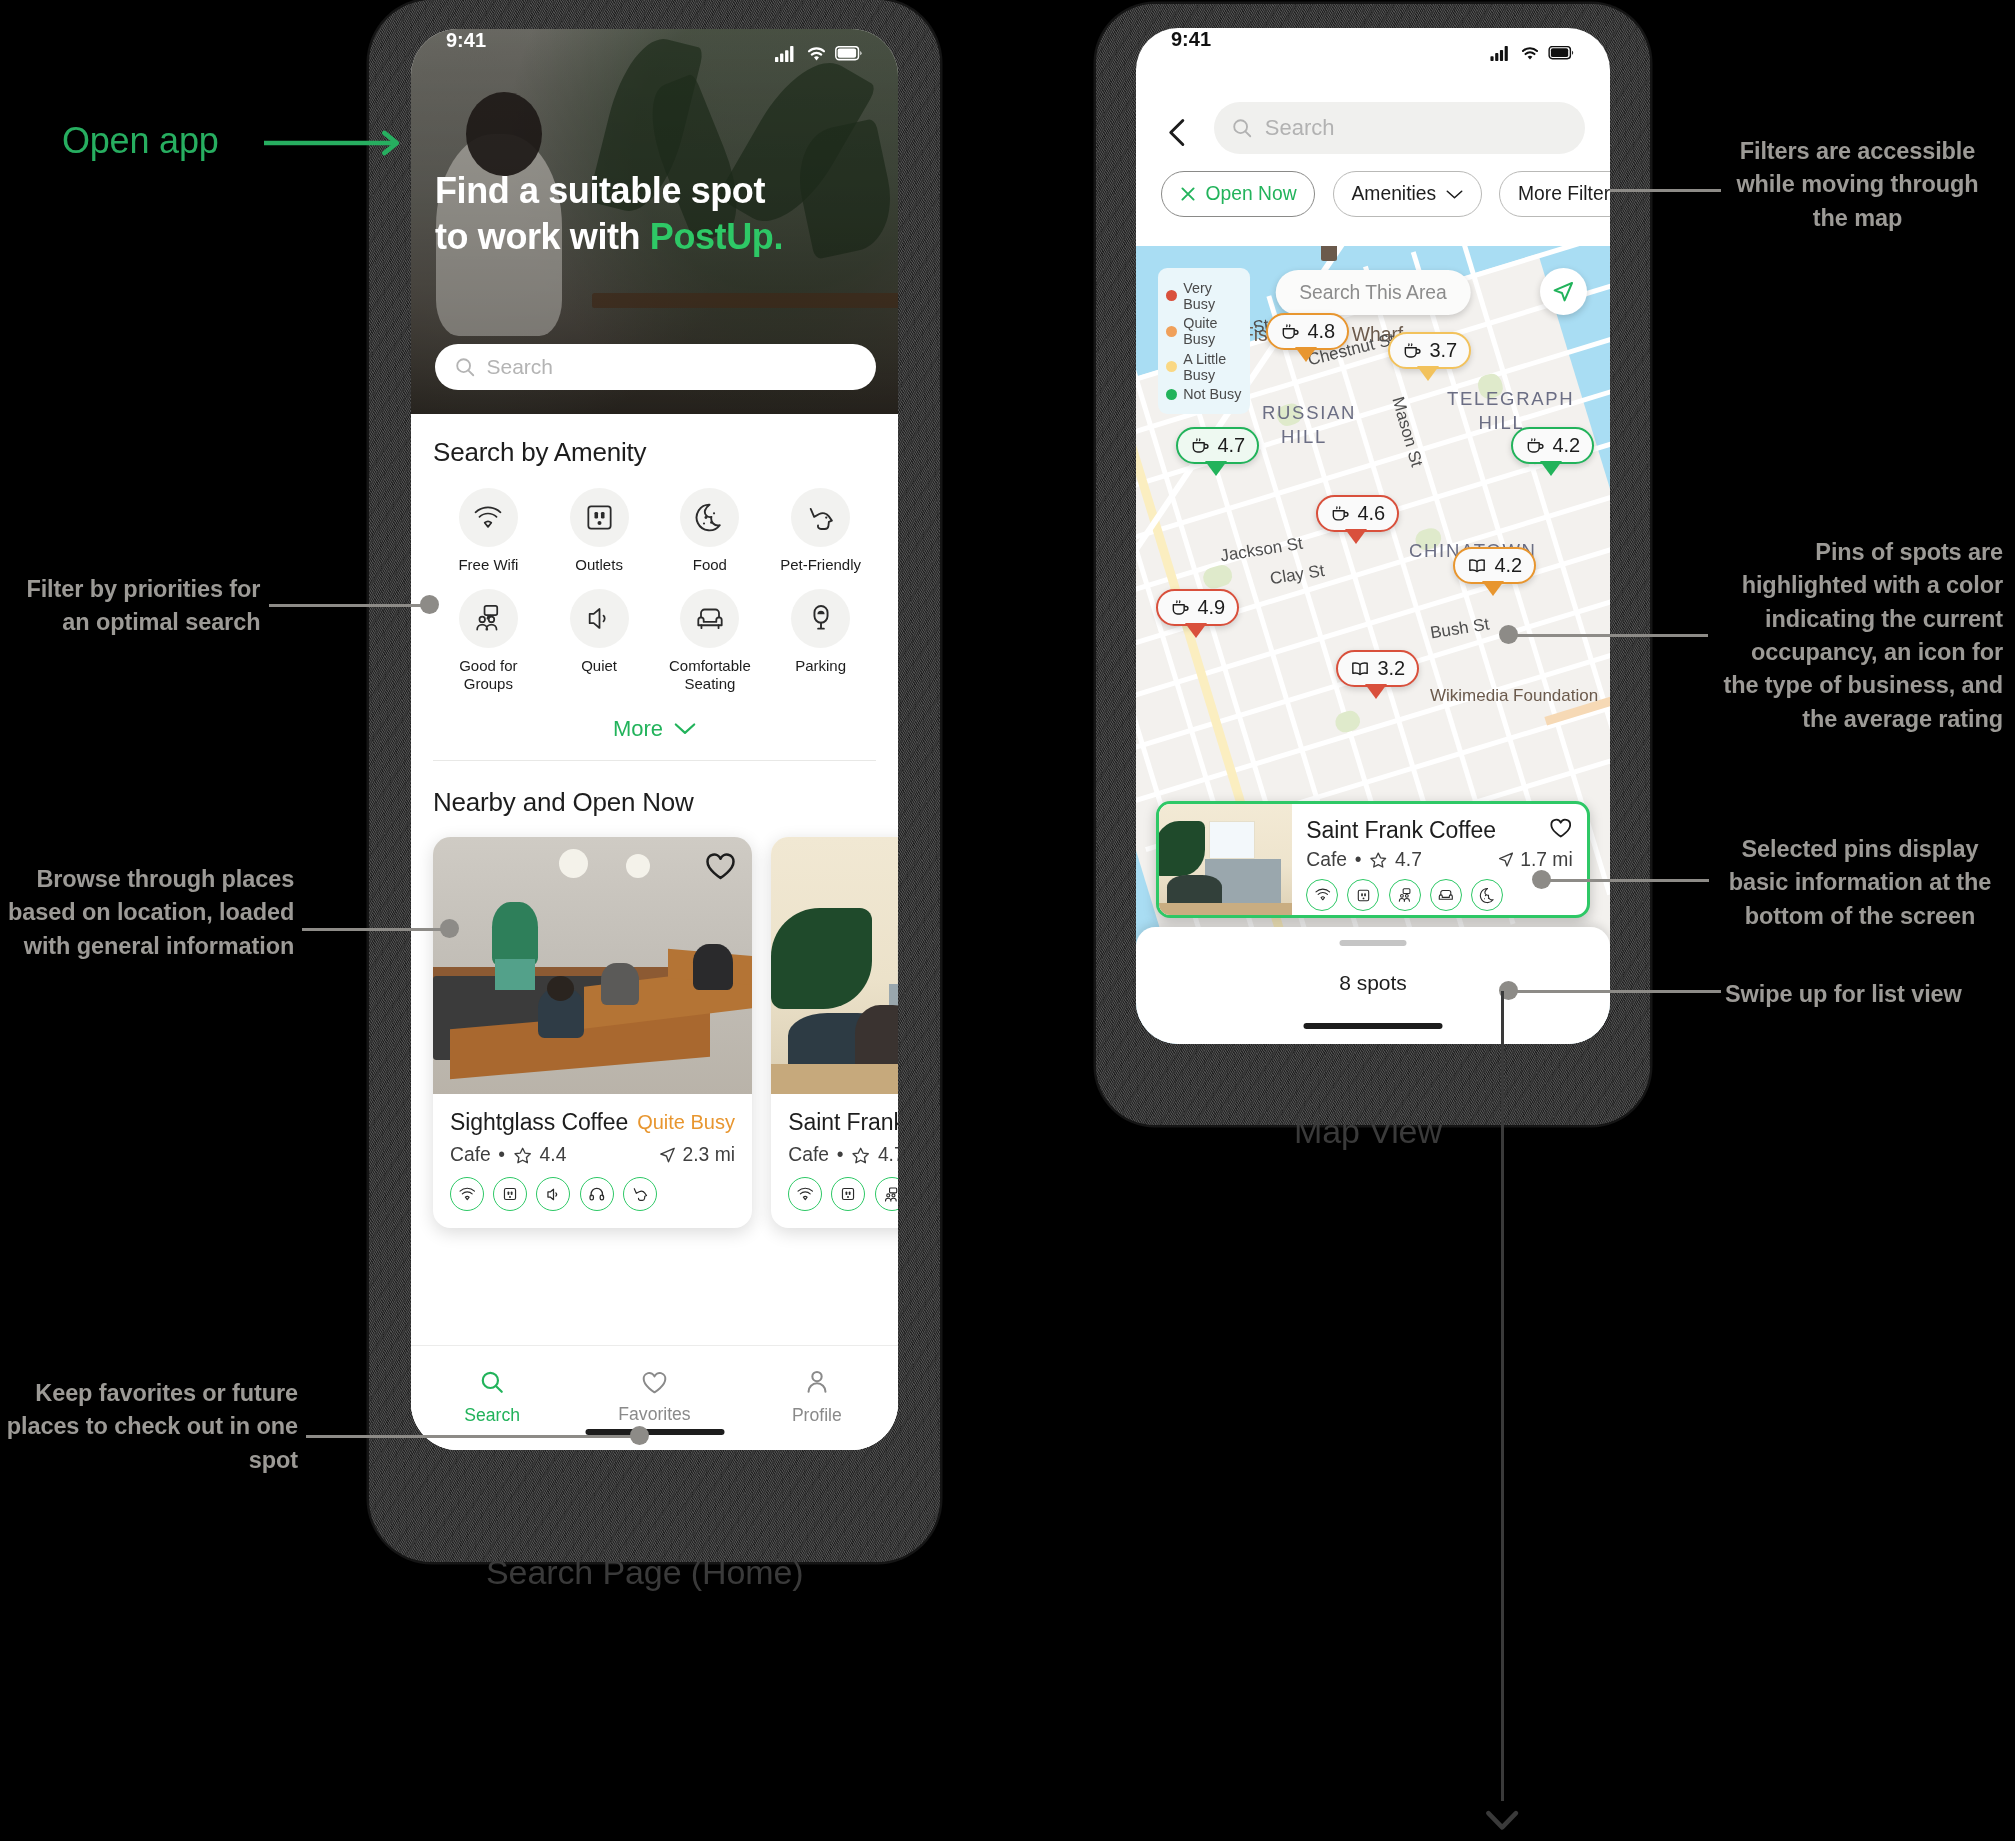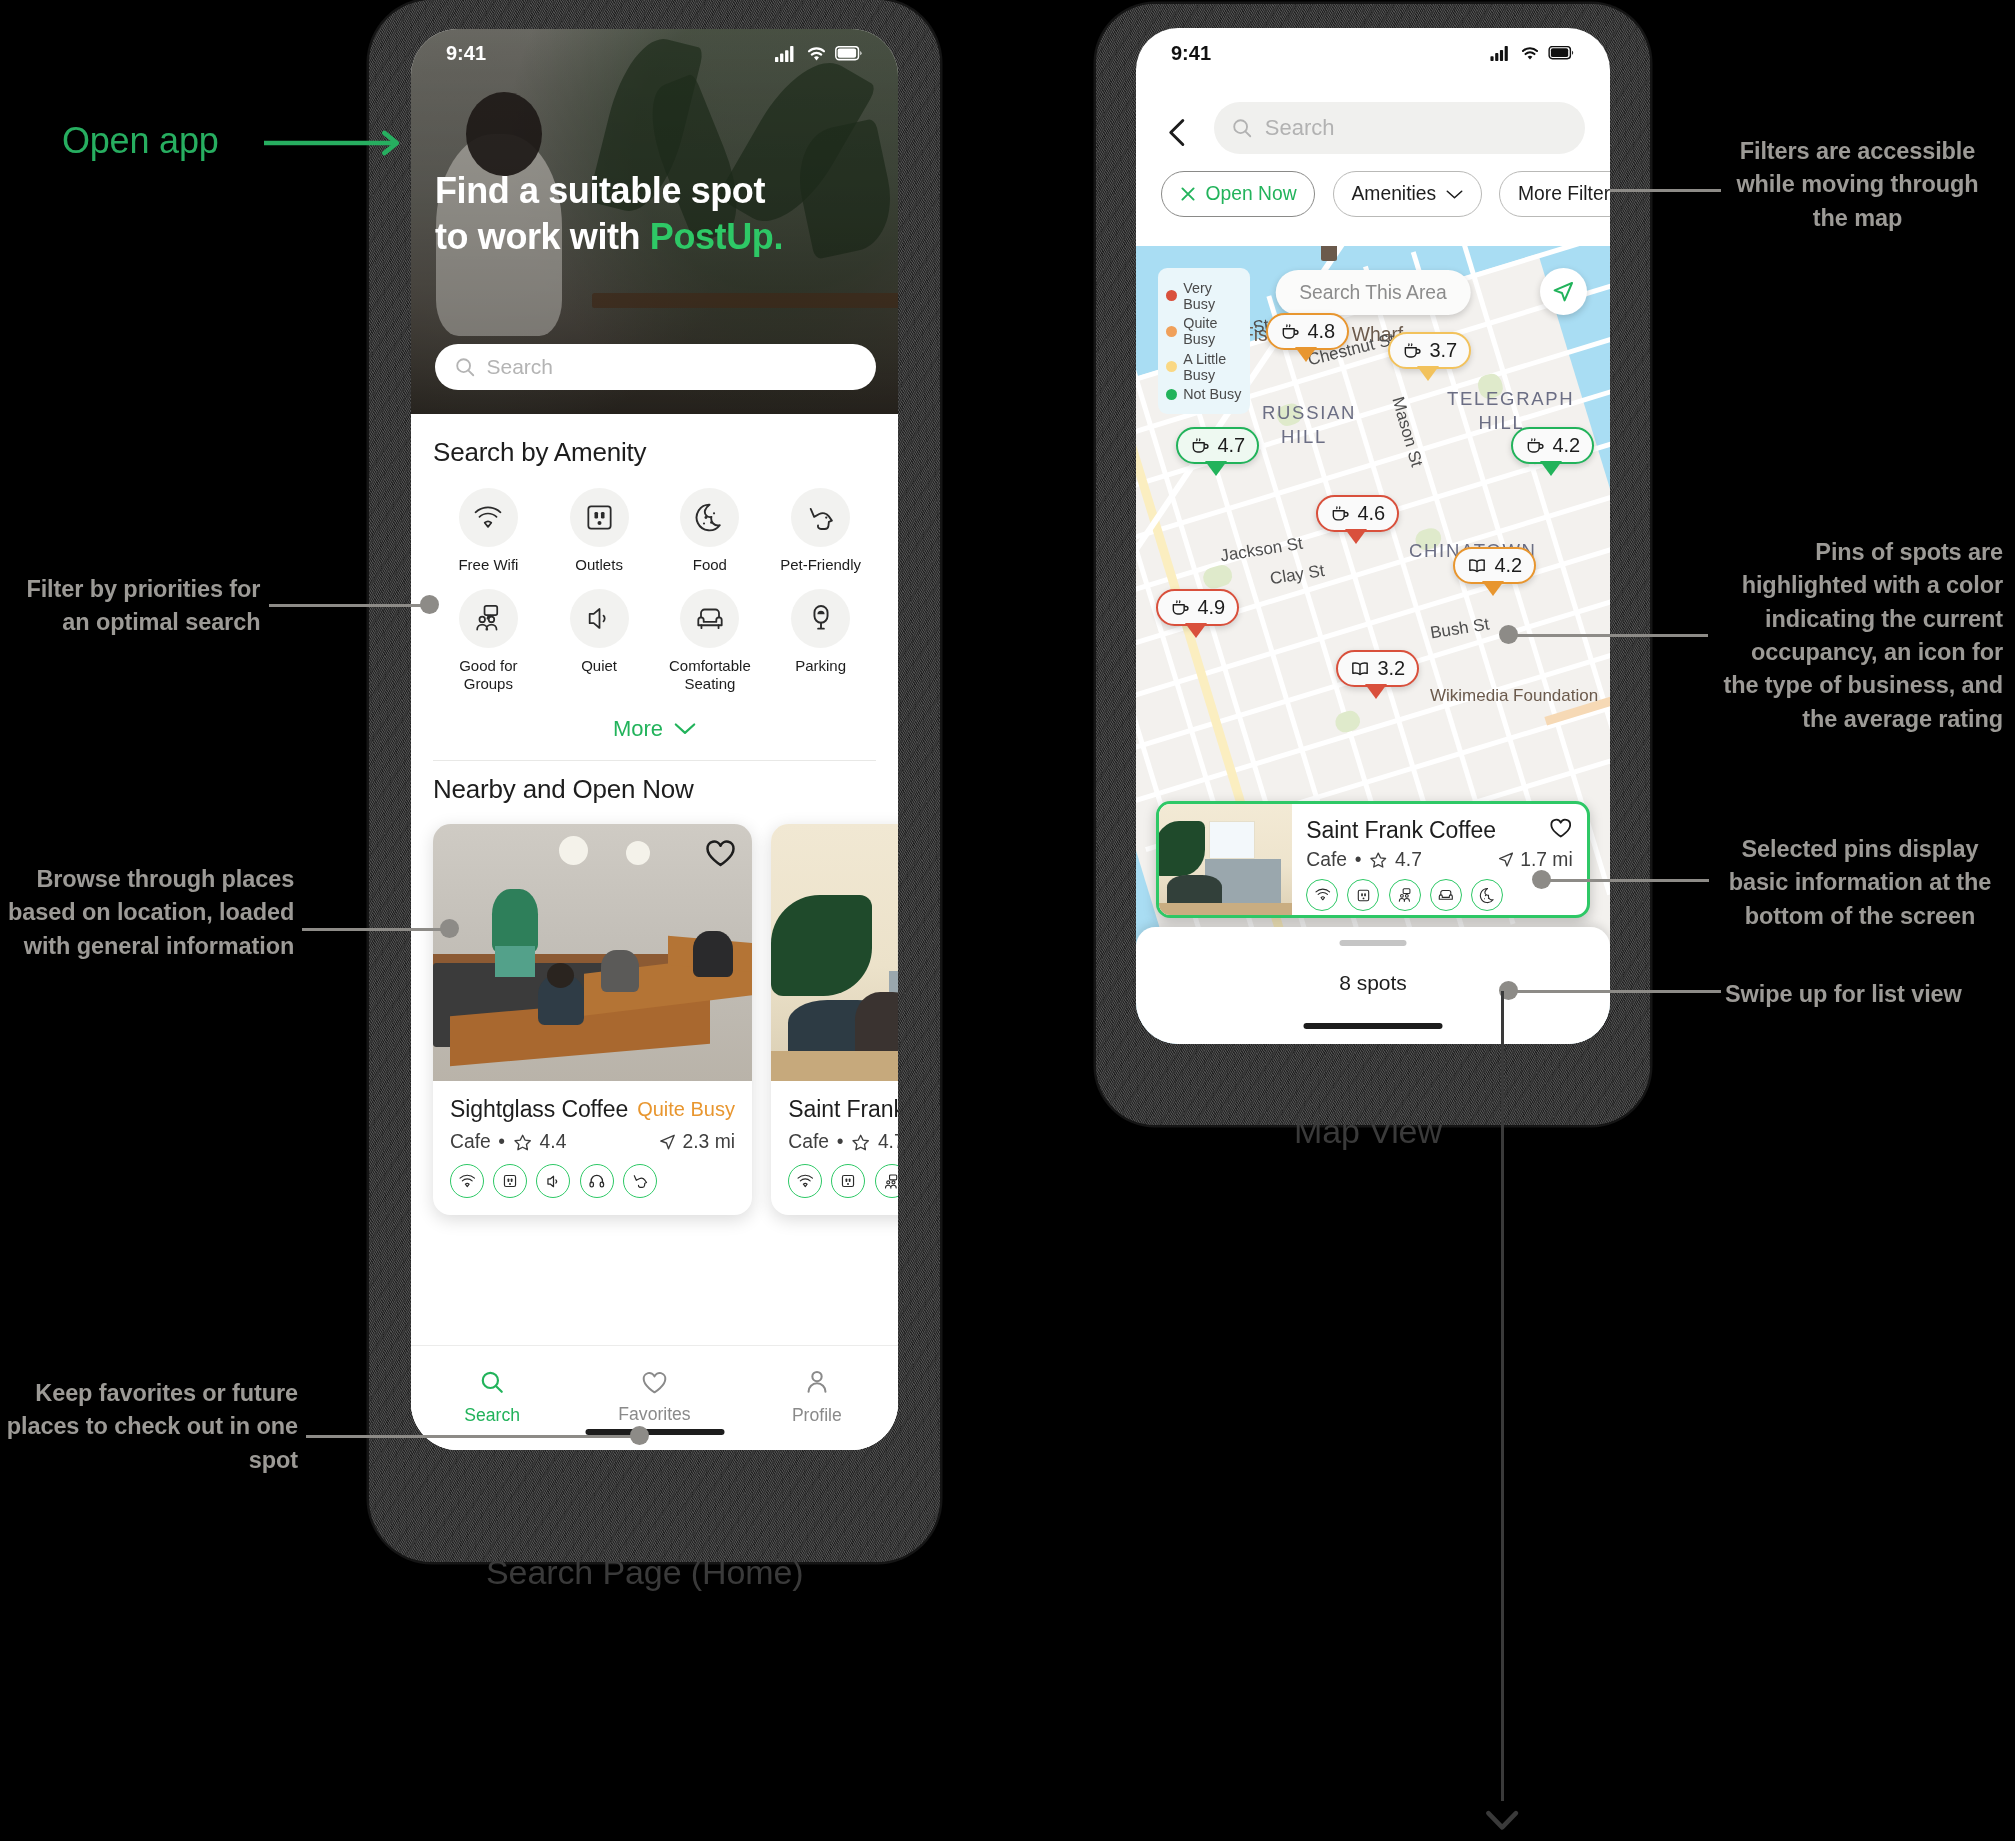--- a/index.html
+++ b/index.html
@@ -50,21 +50,21 @@
     border-radius:47px;
   }
 
   .caption {
     position:absolute; color:#3a3a3a; font-size:34px; font-weight:400;
     letter-spacing:-0.1px;
   }
 
   
   .statusbar { position:absolute; left:0; right:0; top:0; height:50px;
-    display:flex; align-items:center; justify-content:space-between;
+    display:flex; justify-content:space-between;
     padding:0 35px; font-size:20px; font-weight:700; }
   .sb-icons { display:flex; align-items:center; gap:7.6px; }
 
   
   .hero { position:absolute; left:0; right:0; top:0; height:385px; overflow:hidden; }
   .hero-bg { position:absolute; inset:0;
     background:
       radial-gradient(circle at 76% 30%, rgba(52,70,46,.55) 0 32%, rgba(0,0,0,0) 60%),
       radial-gradient(circle at 14% 40%, rgba(120,118,110,.5) 0 25%, rgba(0,0,0,0) 55%),
       linear-gradient(180deg, #8d8d85 0%, #7a7a72 40%, #5e564c 72%, #3e382f 100%);
@@ -338,21 +338,21 @@
 
         <div class="more-row">
           <span>More</span>
           <svg width="22" height="13.4" viewBox="0 0 26 16">
               <path d="M2 3l11 10L24 3" stroke="#22b35b" stroke-width="2.6" fill="none" stroke-linecap="round" stroke-linejoin="round"></path>
             </svg>
         </div>
 
         <div class="hr"></div>
 
-        <div class="sec-title" style="margin-top:13px;">Nearby and Open Now</div>
+        <div class="sec-title" style="margin-top:26px;">Nearby and Open Now</div>
 
         <div class="cards">
 
           <div class="card">
             <div class="card-img" style="background:linear-gradient(180deg,#cfcbc4 0%,#c3bfb8 45%,#b9b3a9 100%);">
               <div style="position:absolute;left:0;top:130px;width:100%;height:38px;background:#8c5a33;"></div>
               <div style="position:absolute;left:0;top:139px;width:193px;height:84px;background:#3b3b3b;border-radius:3.4px;"></div>
               <div style="position:absolute;left:17px;top:181px;width:260px;height:50px;background:#a9682f;transform:skewY(-5deg);"></div>
               <div style="position:absolute;left:151px;top:139px;width:176px;height:42px;background:#b47435;transform:skewY(-7deg);"></div>
               <div style="position:absolute;left:235px;top:118px;width:143px;height:29px;background:#b47435;transform:skewY(5deg);"></div>

